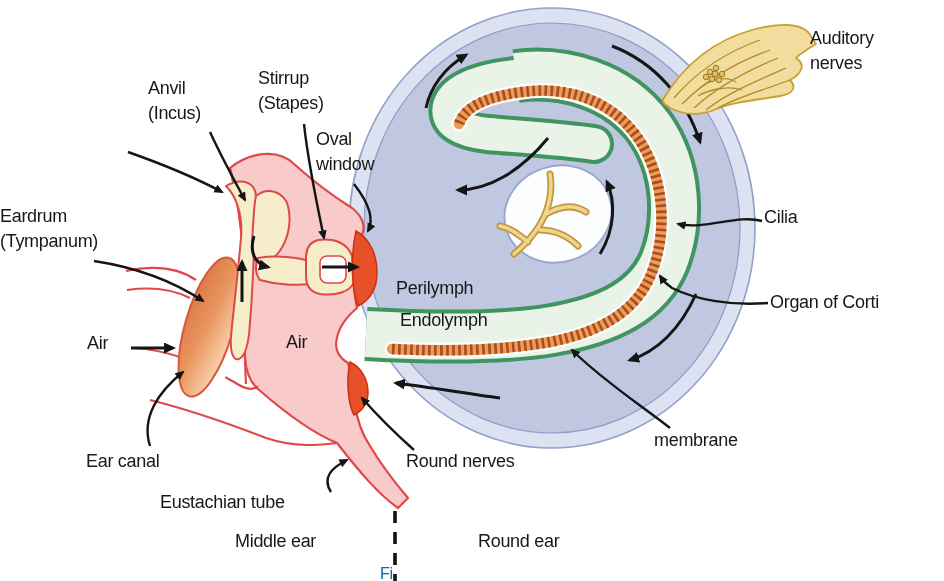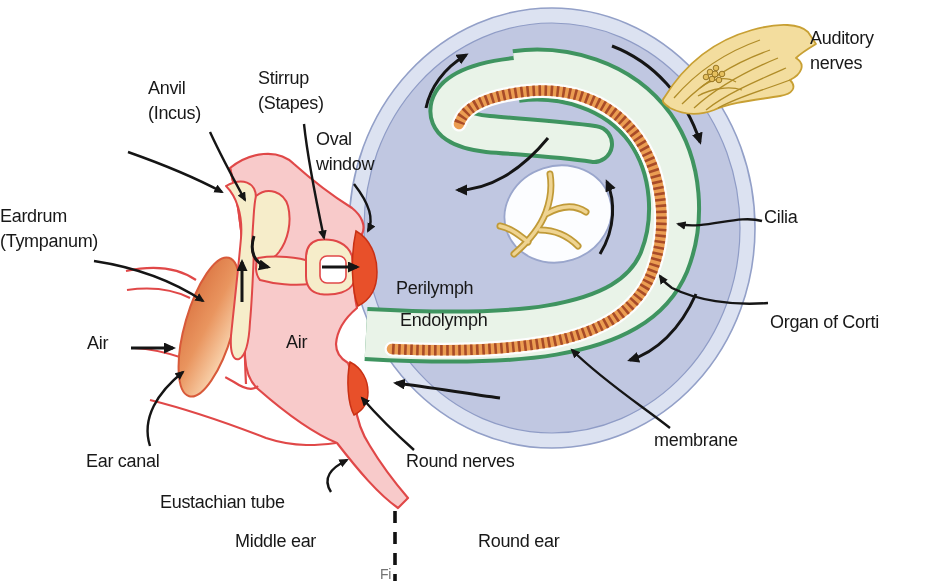--- a/index.html
+++ b/index.html
@@ -2,21 +2,21 @@
 <html><head>
 <meta charset="utf-8">
 <style>
   html,body{margin:0;padding:0;background:#ffffff;}
   .stage{position:relative;width:944px;height:581px;background:#ffffff;overflow:hidden;
          font-family:"Liberation Sans",sans-serif;}
   .stage svg{position:absolute;left:0;top:0;}
   .lbl{position:absolute;font-size:18px;line-height:25px;color:#181818;letter-spacing:-0.3px;white-space:nowrap;}
   .lbl.center{text-align:left;white-space:normal;}
   .lbl span{display:block;}
-  .tiny{font-size:14px;line-height:12px;color:#737373;}
+  .tiny{font-size:16px;line-height:12px;color:#0369a1;}
 </style>
 </head>
 <body>
 
 <div class="stage">
 
 <svg width="944" height="581" viewBox="0 0 944 581">
   <defs>
     <linearGradient id="drumGrad" x1="0" y1="0" x2="1" y2="0.6">
       <stop offset="0" stop-color="#d9703e"></stop>
@@ -162,21 +162,21 @@
 <div class="lbl" style="left:87px;top:331px;">Air</div>
 <div class="lbl" style="left:286px;top:330px;">Air</div>
 <div class="lbl" style="left:86px;top:449px;">Ear canal</div>
 <div class="lbl" style="left:160px;top:490px;">Eustachian tube</div>
 <div class="lbl" style="left:406px;top:449px;">Round nerves</div>
 <div class="lbl" style="left:235px;top:529px;">Middle ear</div>
 <div class="lbl" style="left:478px;top:529px;">Round ear</div>
 <div class="lbl" style="left:396px;top:276px;">Perilymph</div>
 <div class="lbl" style="left:400px;top:308px;">Endolymph</div>
 <div class="lbl" style="left:764px;top:205px;">Cilia</div>
-<div class="lbl" style="left:770px;top:290px;margin-top:20px;">Organ of Corti</div>
+<div class="lbl" style="left:770px;top:290px;">Organ of Corti</div>
 <div class="lbl" style="left:810px;top:26px;">
   <span>Auditory</span>
   <span>nerves</span>
 </div>
 <div class="lbl" style="left:654px;top:426px;line-height:28px;">
   <span>membrane</span>
 </div>
 <div class="lbl tiny" style="left:380px;top:568px;">Fi</div>
 
 </div>

